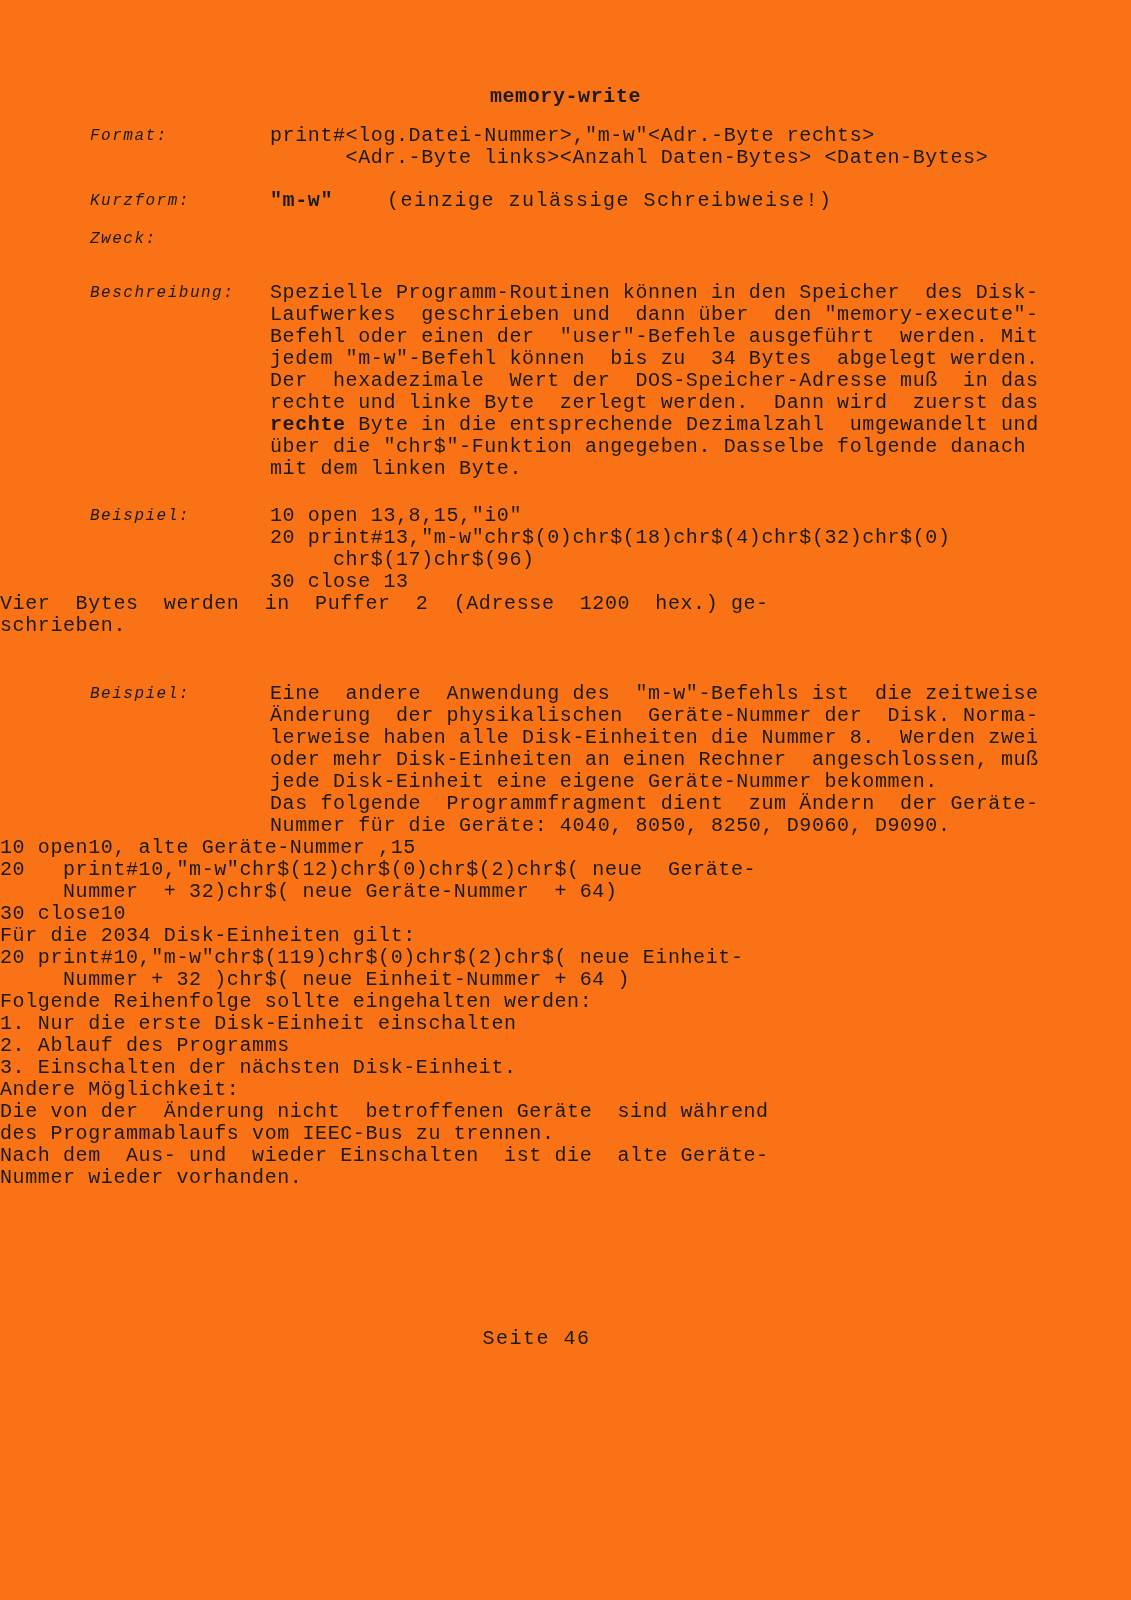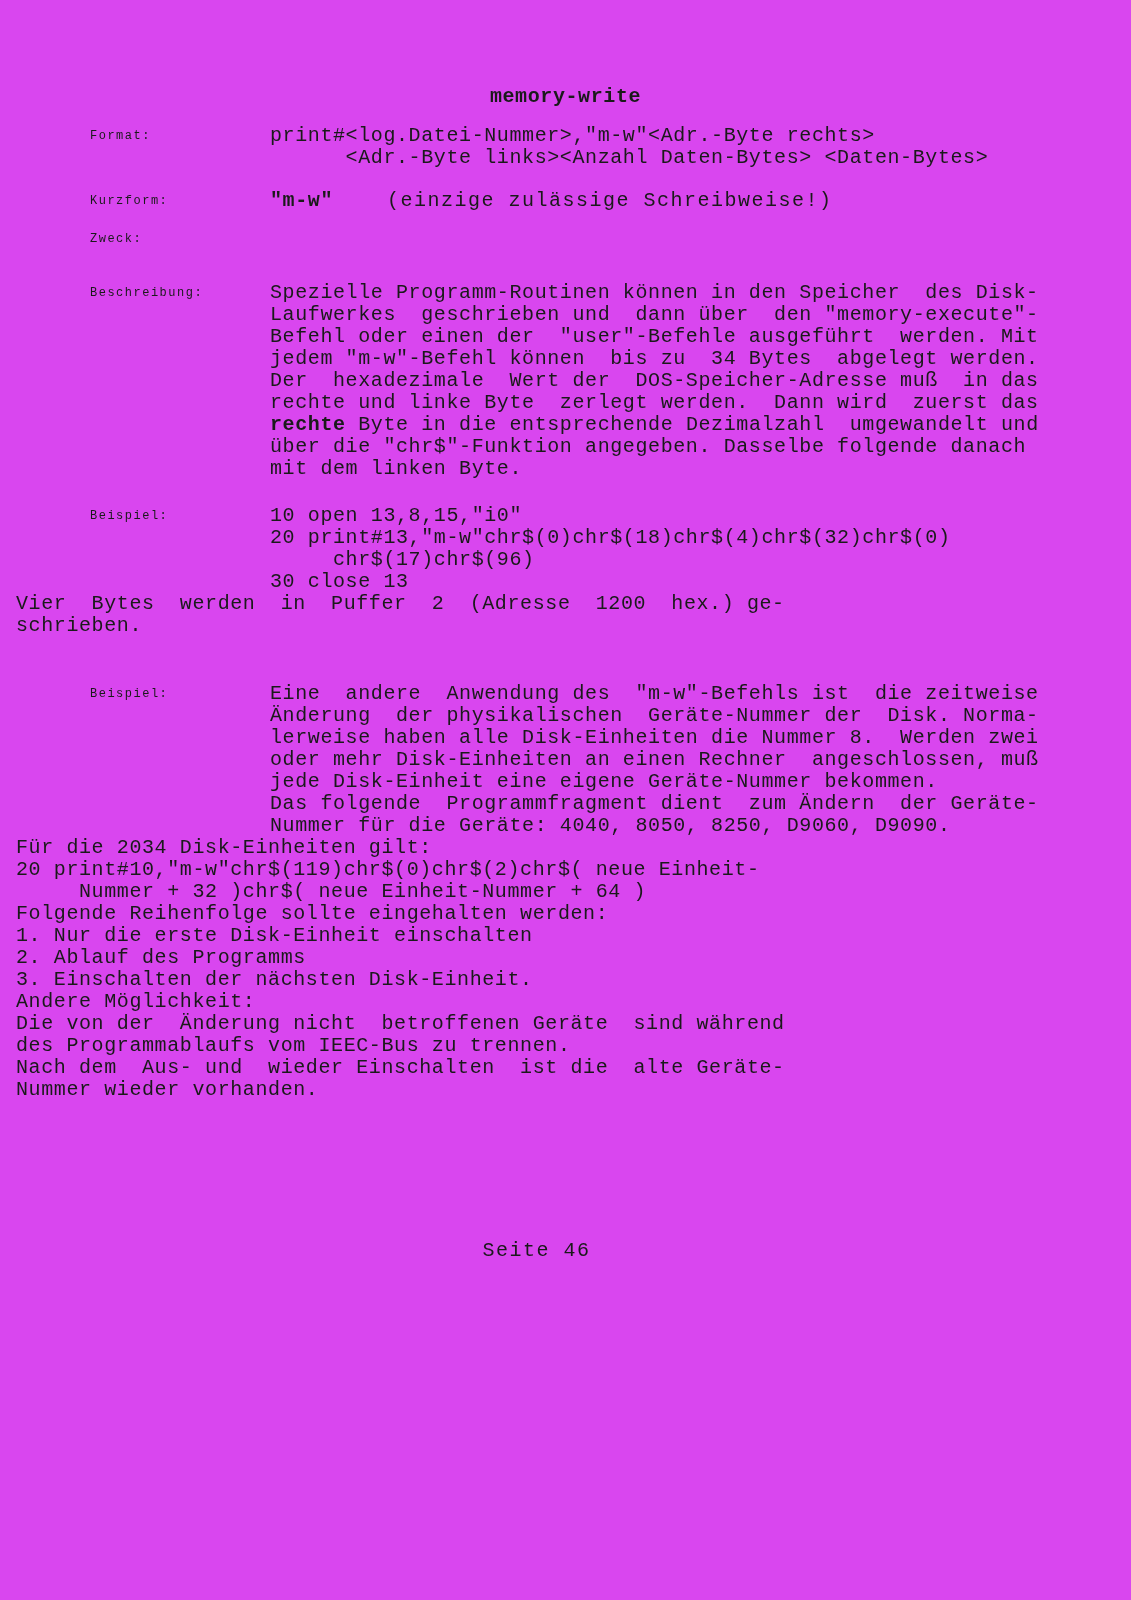--- a/index.html
+++ b/index.html
@@ -1,20 +1,20 @@
 <!DOCTYPE html>
 <html><head>
 <meta charset="utf-8">
 <style>
   html,body { margin:0; padding:0; background:#e8e8e8; }
   .page {
     position:relative;
     width:1131px; height:1600px;
     margin:0 auto;
-    background:#d946ef;
+    background:#f97316;
     color:#1a1a1a;
     box-sizing:border-box;
     padding-top:86px;
     overflow:hidden;
     font-family:"Liberation Mono","DejaVu Sans Mono",monospace;
   }
   .mono {
     margin:0;
     font-family:"Liberation Mono","DejaVu Sans Mono",monospace;
     font-size:20px;
@@ -28,25 +28,26 @@
   .title {
     font-size:20px; line-height:22px;
     font-weight:bold;
     text-align:center;
     letter-spacing:0.6px;
     margin:0;
   }
   .row { display:flex; margin-left:90px; }
   .label {
     flex:0 0 180px;
-    font-size:12px; line-height:22px;
+    font-size:16px; line-height:22px;
     letter-spacing:1.5px;
     white-space:pre;
+    font-style:italic;
   }
-  .cont { margin-left:270px;padding-left:16px; }
+  .cont { margin-left:270px; }
   .sec-format       { margin-top:17px; }
   .sec-kurzform     { margin-top:21px; }
   .sec-zweck        { margin-top:16px;gap:48px; }
   .sec-beschreibung { margin-top:32px; }
   .sec-beispiel1    { margin-top:25px; }
   .sec-vier         { margin-top:18px; }
   .sec-beispiel2    { margin-top:46px; }
   .sec-code2        { margin-top:8px;  }
   .sec-fuer         { margin-top:23px; }
   .sec-code2031     { margin-top:18px; }
@@ -111,20 +112,24 @@
     <div class="label">Beispiel:</div>
     <pre class="mono">Eine  andere  Anwendung des  "m-w"-Befehls ist  die zeitweise
 Änderung  der physikalischen  Geräte-Nummer der  Disk. Norma-
 lerweise haben alle Disk-Einheiten die Nummer 8.  Werden zwei
 oder mehr Disk-Einheiten an einen Rechner  angeschlossen, muß
 jede Disk-Einheit eine eigene Geräte-Nummer bekommen.
 Das folgende  Programmfragment dient  zum Ändern  der Geräte-
 Nummer für die Geräte: 4040, 8050, 8250, D9060, D9090.</pre>
   </div>
 
+  <pre class="mono cont sec-code2">10 open10, alte Geräte-Nummer ,15
+20   print#10,"m-w"chr$(12)chr$(0)chr$(2)chr$( neue  Geräte-
+     Nummer  + 32)chr$( neue Geräte-Nummer  + 64)
+30 close10</pre>
 
   <pre class="mono cont sec-fuer">Für die 2034 Disk-Einheiten gilt:</pre>
 
   <pre class="mono cont sec-code2031">20 print#10,"m-w"chr$(119)chr$(0)chr$(2)chr$( neue Einheit-
      Nummer + 32 )chr$( neue Einheit-Nummer + 64 )</pre>
 
   <pre class="mono cont sec-seq">Folgende Reihenfolge sollte eingehalten werden:
 1. Nur die erste Disk-Einheit einschalten
 2. Ablauf des Programms
 3. Einschalten der nächsten Disk-Einheit.</pre>

